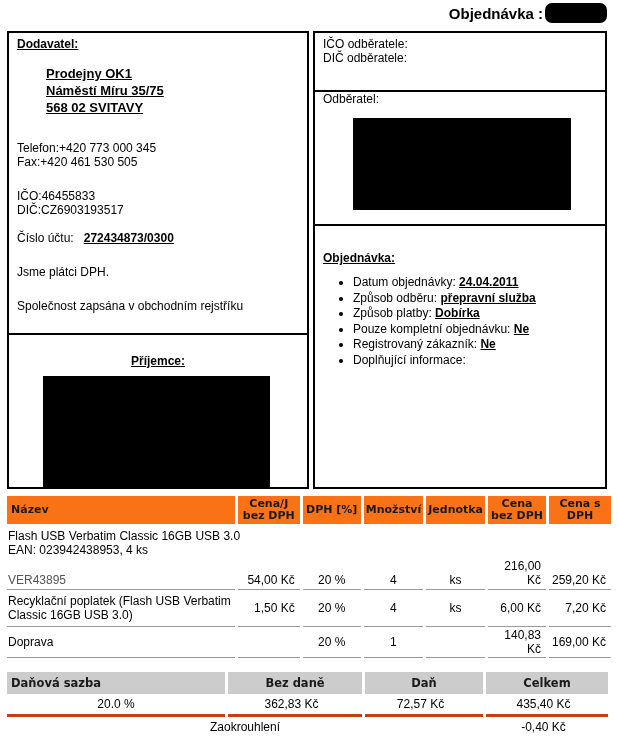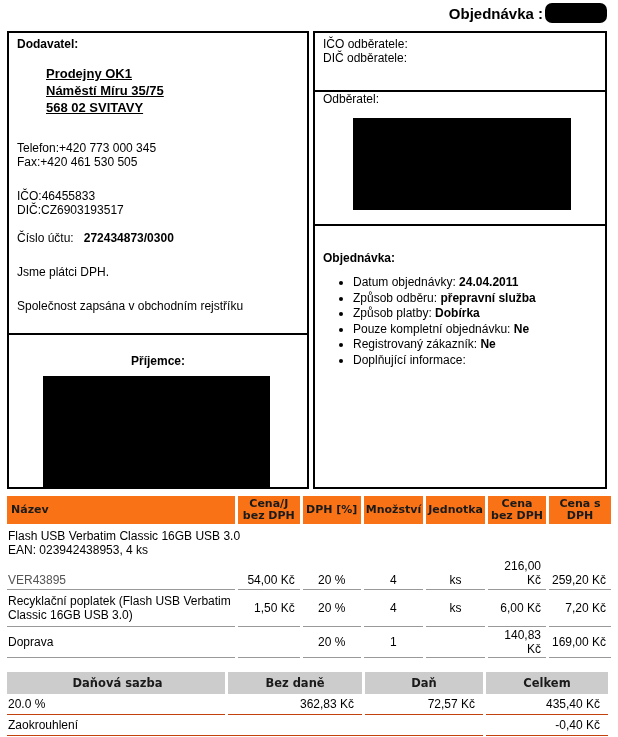--- a/index.html
+++ b/index.html
@@ -10,21 +10,21 @@
   .title-row{height:26px;text-align:right;padding-right:0;}
   .title-row .ttl{font-weight:bold;font-size:15px;vertical-align:middle;}
   .redact-pill{display:inline-block;width:62px;height:20px;background:#000;border-radius:7px;vertical-align:middle;margin-left:2px;}
 
   
   .boxes{display:flex;margin-top:2px;height:458px;}
   .box{border:2px solid #000;box-sizing:border-box;padding:4px 8px;overflow:hidden;}
   .box-left{width:302px;margin-right:4px;}
   .box-right{flex:1;}
   .hr-full{border:none;border-top:2px solid #000;margin:0 -8px;}
-  .b{font-weight:bold;}
+  .b{font-weight:bold;text-decoration:underline;}
   .line{line-height:14px;}
 
   .company{margin:14px 0 0 29px;font-weight:bold;font-size:13px;line-height:17px;text-decoration:underline;}
   .mt18{margin-top:25px;} .mt16{margin-top:20px;} .mt14{margin-top:14px;} .mt10{} .mt8{margin-top:19px;text-align:center;}
 
   .redact-block{background:#000;}
   .redact-recipient{width:227px;height:125px;margin:8px 0 0 26px;}
   .redact-customer{width:218px;height:92px;margin:12px 0 0 30px;}
 
   .order-list{margin:10px 0 0 0;padding-left:30px;}
@@ -42,24 +42,24 @@
   .sku-row td{height:20px;vertical-align:bottom;padding-bottom:2px;}
   .sku{font-size:10px;color:#555;}
   .num{text-align:right;padding-right:5px;}
   .ctr{text-align:center;}
   .mid td{vertical-align:middle;height:34px;line-height:14px;}
   .row-simple td{height:22px;vertical-align:middle;margin-top:20px;}
 
   .tax-table{width:607px;margin-top:14px;}
   .tax-table th{background:#ccc;height:20px;font-family:"DejaVu Sans",sans-serif;
       font-weight:bold;font-size:11.5px;color:#1a1a1a;text-align:center;}
-  .tax-table th.col-rate{text-align:center;padding-left:4px;}
+  .tax-table th.col-rate{text-align:left;padding-left:4px;}
   .tax-table td{font-size:12px;height:18px;vertical-align:middle;}
   .tax-table .num{padding-right:8px;}
-  .dark-underline{border-bottom:1px solid #c2410c;}
+  .dark-underline{border-bottom:3px solid #c2410c;text-align:center;}
 </style>
 </head>
 <body>
 
 <div class="page">
 
   <div class="title-row">
     <span class="ttl">Objednávka :</span><span class="redact-pill"></span>
   </div>
 

